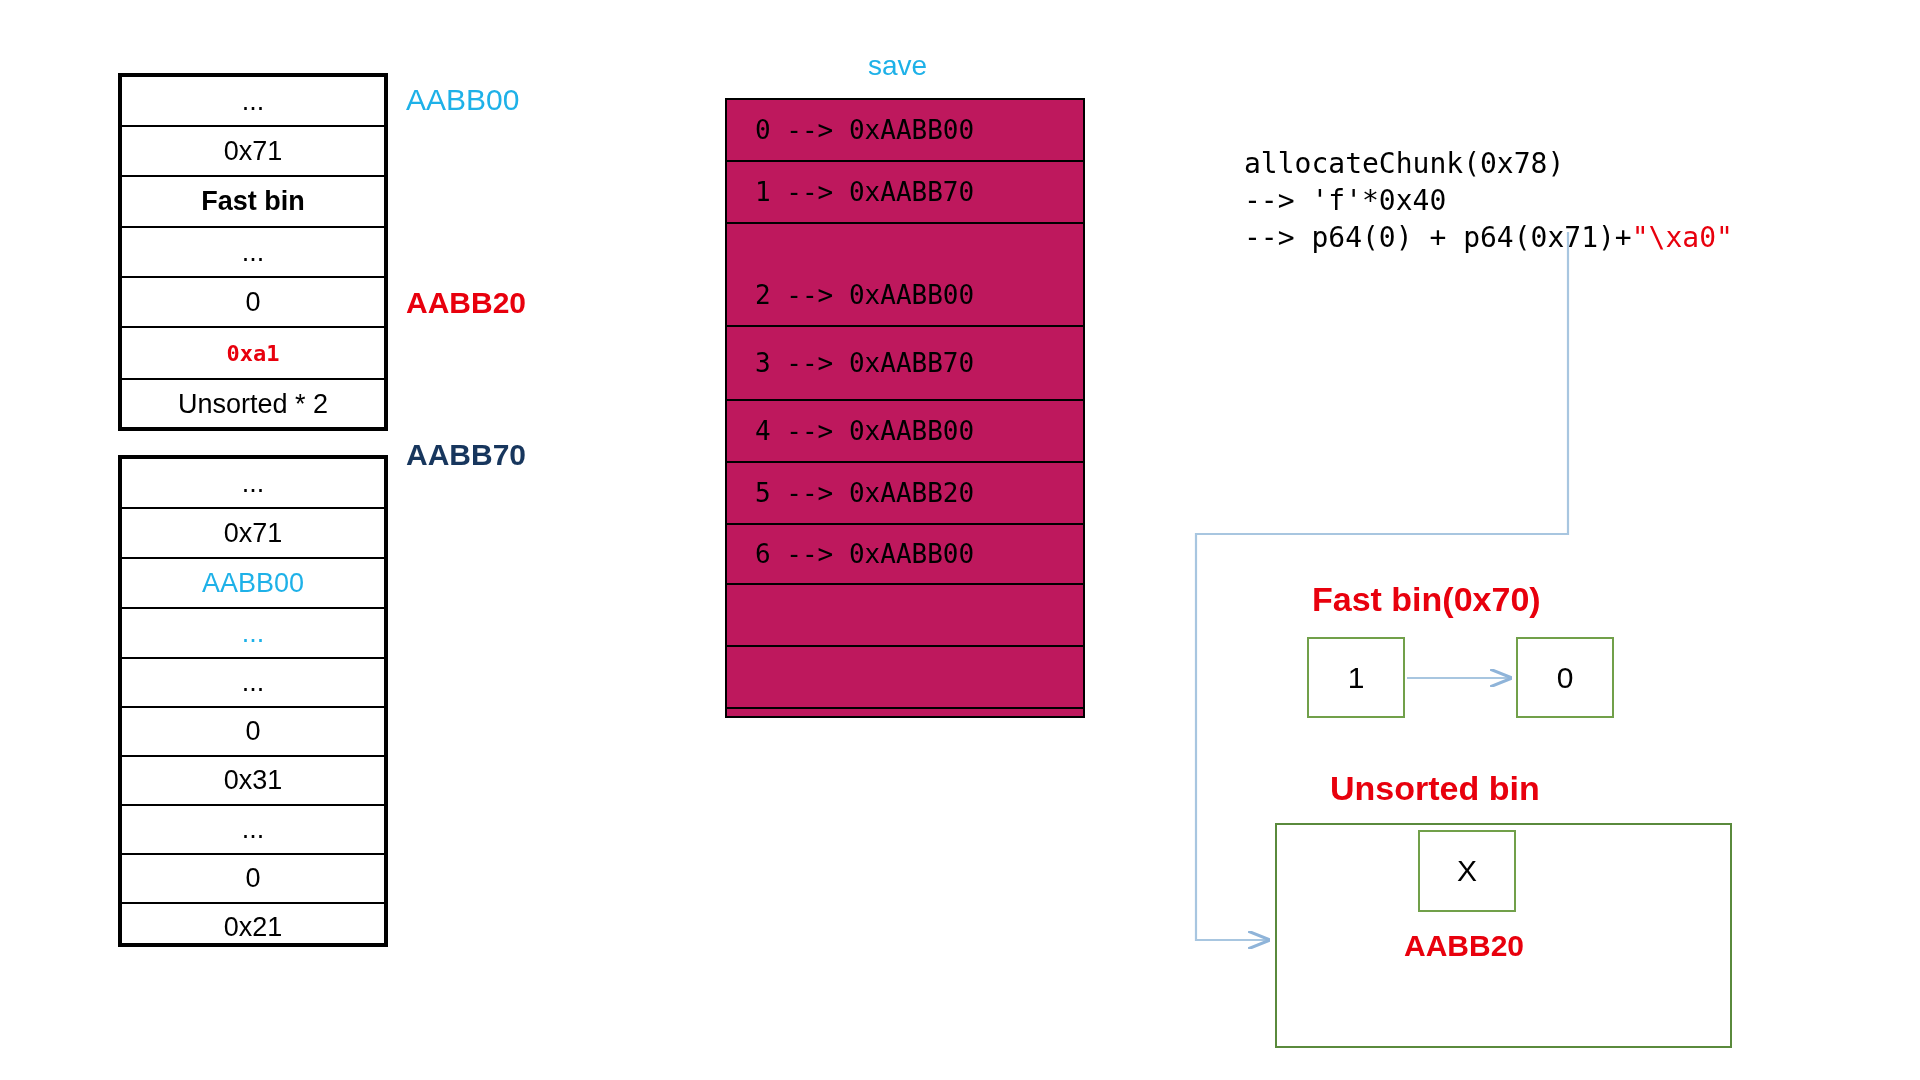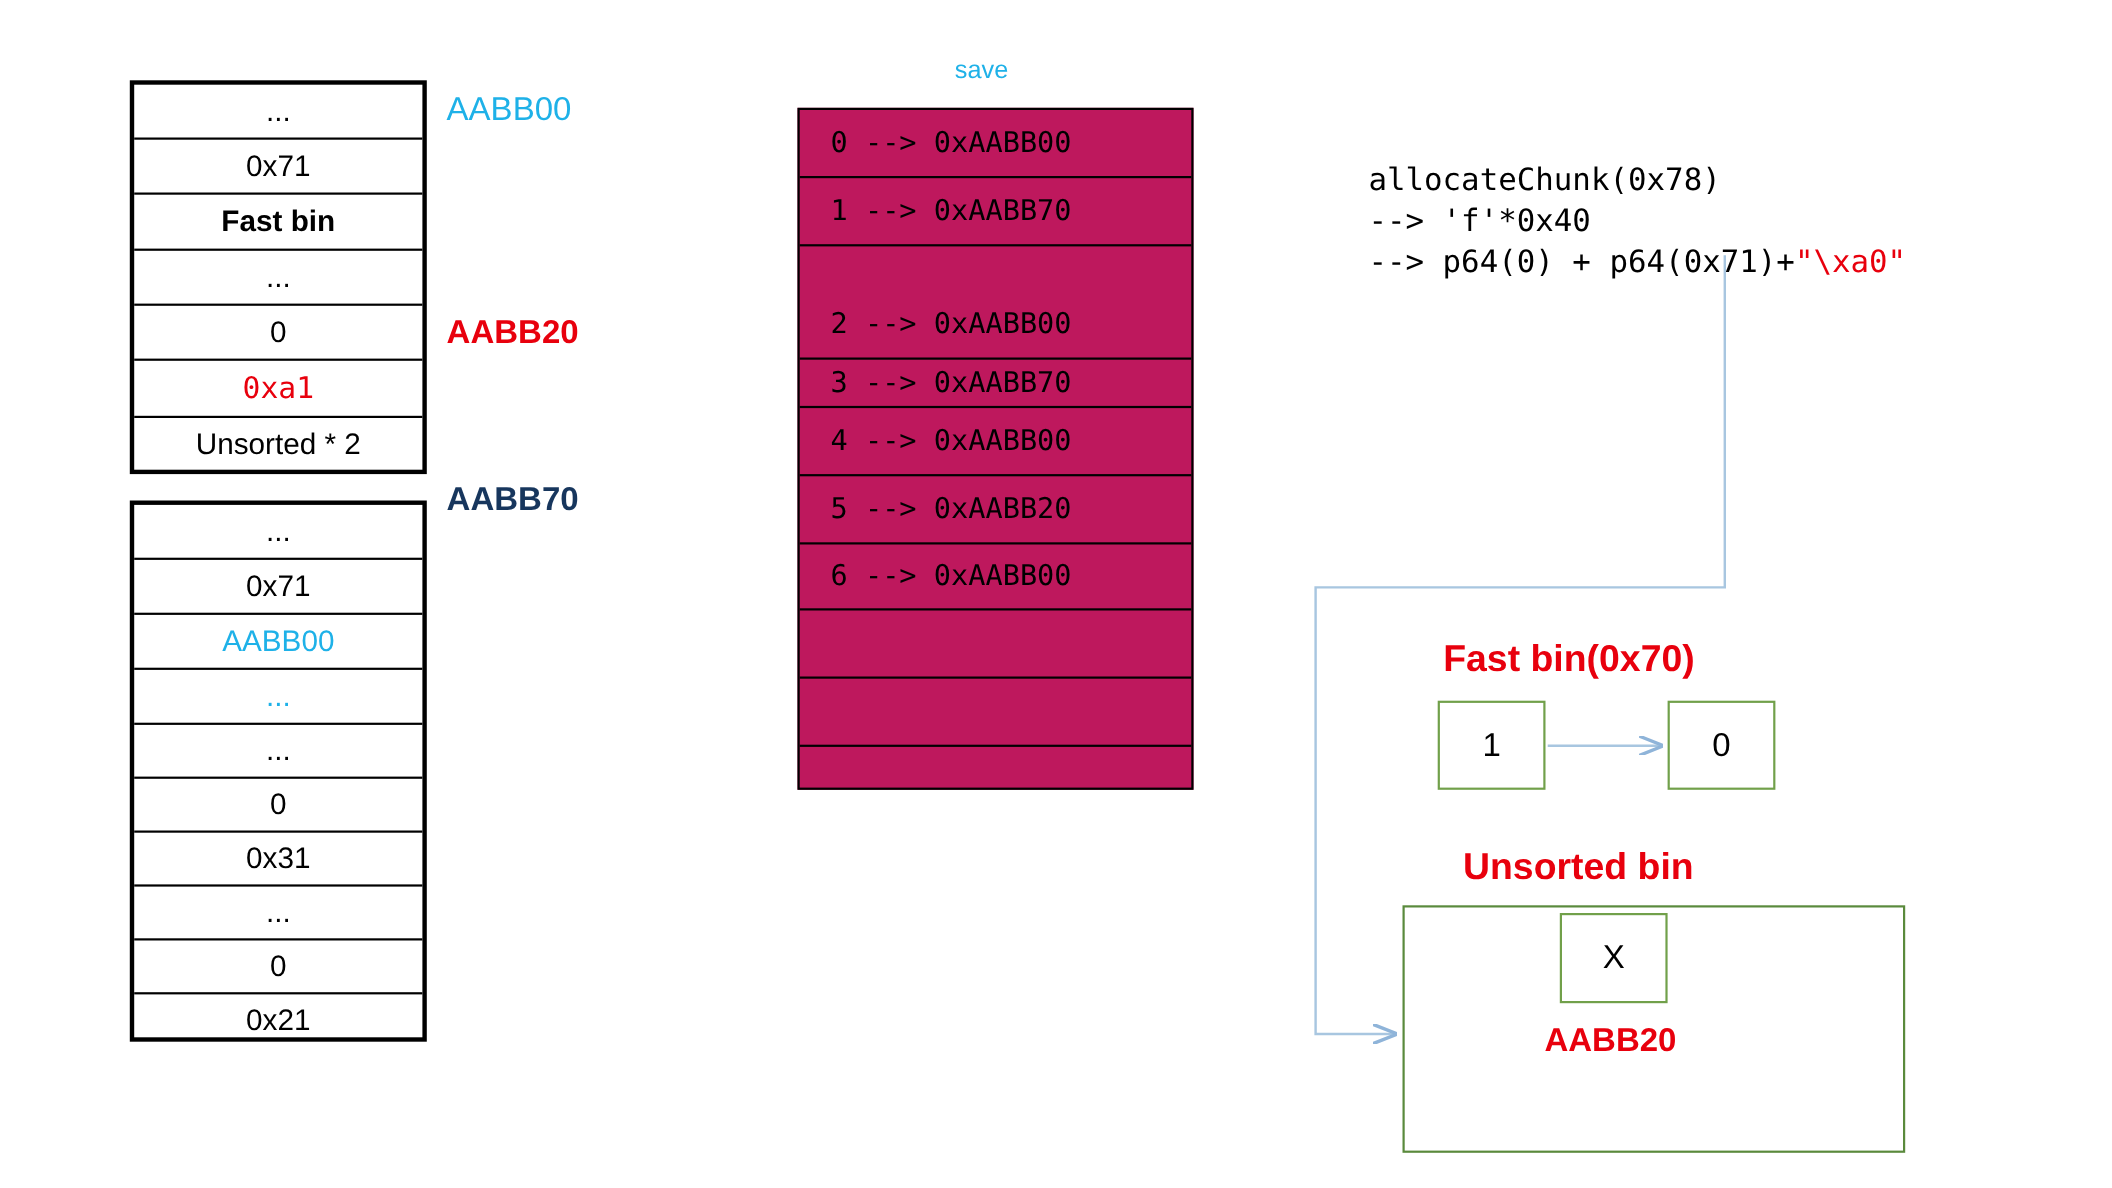--- a/index.html
+++ b/index.html
@@ -37,42 +37,42 @@
     font-size: 27px;
     color: #000000;
     font-family: "Liberation Sans", sans-serif;
     white-space: nowrap;
   }
   .mem-row:last-child { border-bottom: none; }
   .mem-row.bold { font-weight: bold; }
   .mem-row.mono-red {
     font-family: "DejaVu Sans Mono", monospace;
     color: #e8000d;
-    font-weight: normal;
-    font-size: 27px;
+    font-weight: bold;
+    font-size: 22px;
   }
   .mem-row.cyan { color: #1eb1e8; }
   .mem-row.ellipsis-cyan { color: #1eb1e8; }
 
   
   .addr-label {
     position: absolute;
     font-size: 30px;
     white-space: nowrap;
     font-family: "Liberation Sans", sans-serif;
   }
   .addr-cyan  { color: #1eb1e8; font-weight: normal; }
   .addr-red   { color: #e8000d; font-weight: bold; }
   .addr-navy  { color: #17365d; font-weight: bold; }
 
   
   #save-title {
     position: absolute;
     color: #1eb1e8;
-    font-size: 23px;
+    font-size: 28px;
     font-family: "Liberation Sans", sans-serif;
     white-space: nowrap;
   }
   #save-table {
     position: absolute;
     border: 2px solid #000000;
     box-sizing: border-box;
     background: #be185d;
   }
   .save-row {
@@ -173,21 +173,21 @@
 
   <div class="addr-label addr-cyan" style="left:406px; top:83px;">AABB00</div>
   <div class="addr-label addr-red" style="left:406px; top:286px;">AABB20</div>
   <div class="addr-label addr-navy" style="left:406px; top:438px;">AABB70</div>
 
   <div id="save-title" style="left:868px; top:50px;">save</div>
   <div id="save-table" style="left:725px; top:98px; width:360px; height:620px;">
     <div class="save-row" style="height:62px;">0 --&gt; 0xAABB00</div>
     <div class="save-row" style="height:62px;">1 --&gt; 0xAABB70</div>
     <div class="save-row" style="height:62px;margin-top:41px;">2 --&gt; 0xAABB00</div>
-    <div class="save-row" style="height:44px;">3 --&gt; 0xAABB70</div>
+    <div class="save-row" style="height:74px;">3 --&gt; 0xAABB70</div>
     <div class="save-row" style="height:62px;">4 --&gt; 0xAABB00</div>
     <div class="save-row" style="height:62px;">5 --&gt; 0xAABB20</div>
     <div class="save-row" style="height:60px;">6 --&gt; 0xAABB00</div>
     <div class="save-row" style="height:62px;"></div>
     <div class="save-row" style="height:62px;"></div>
     <div class="save-row" style="height:60px;"></div>
   </div>
 
   <div id="code-block" style="left:1244px; top:108px;">
 <span>allocateChunk(0x78)</span>

